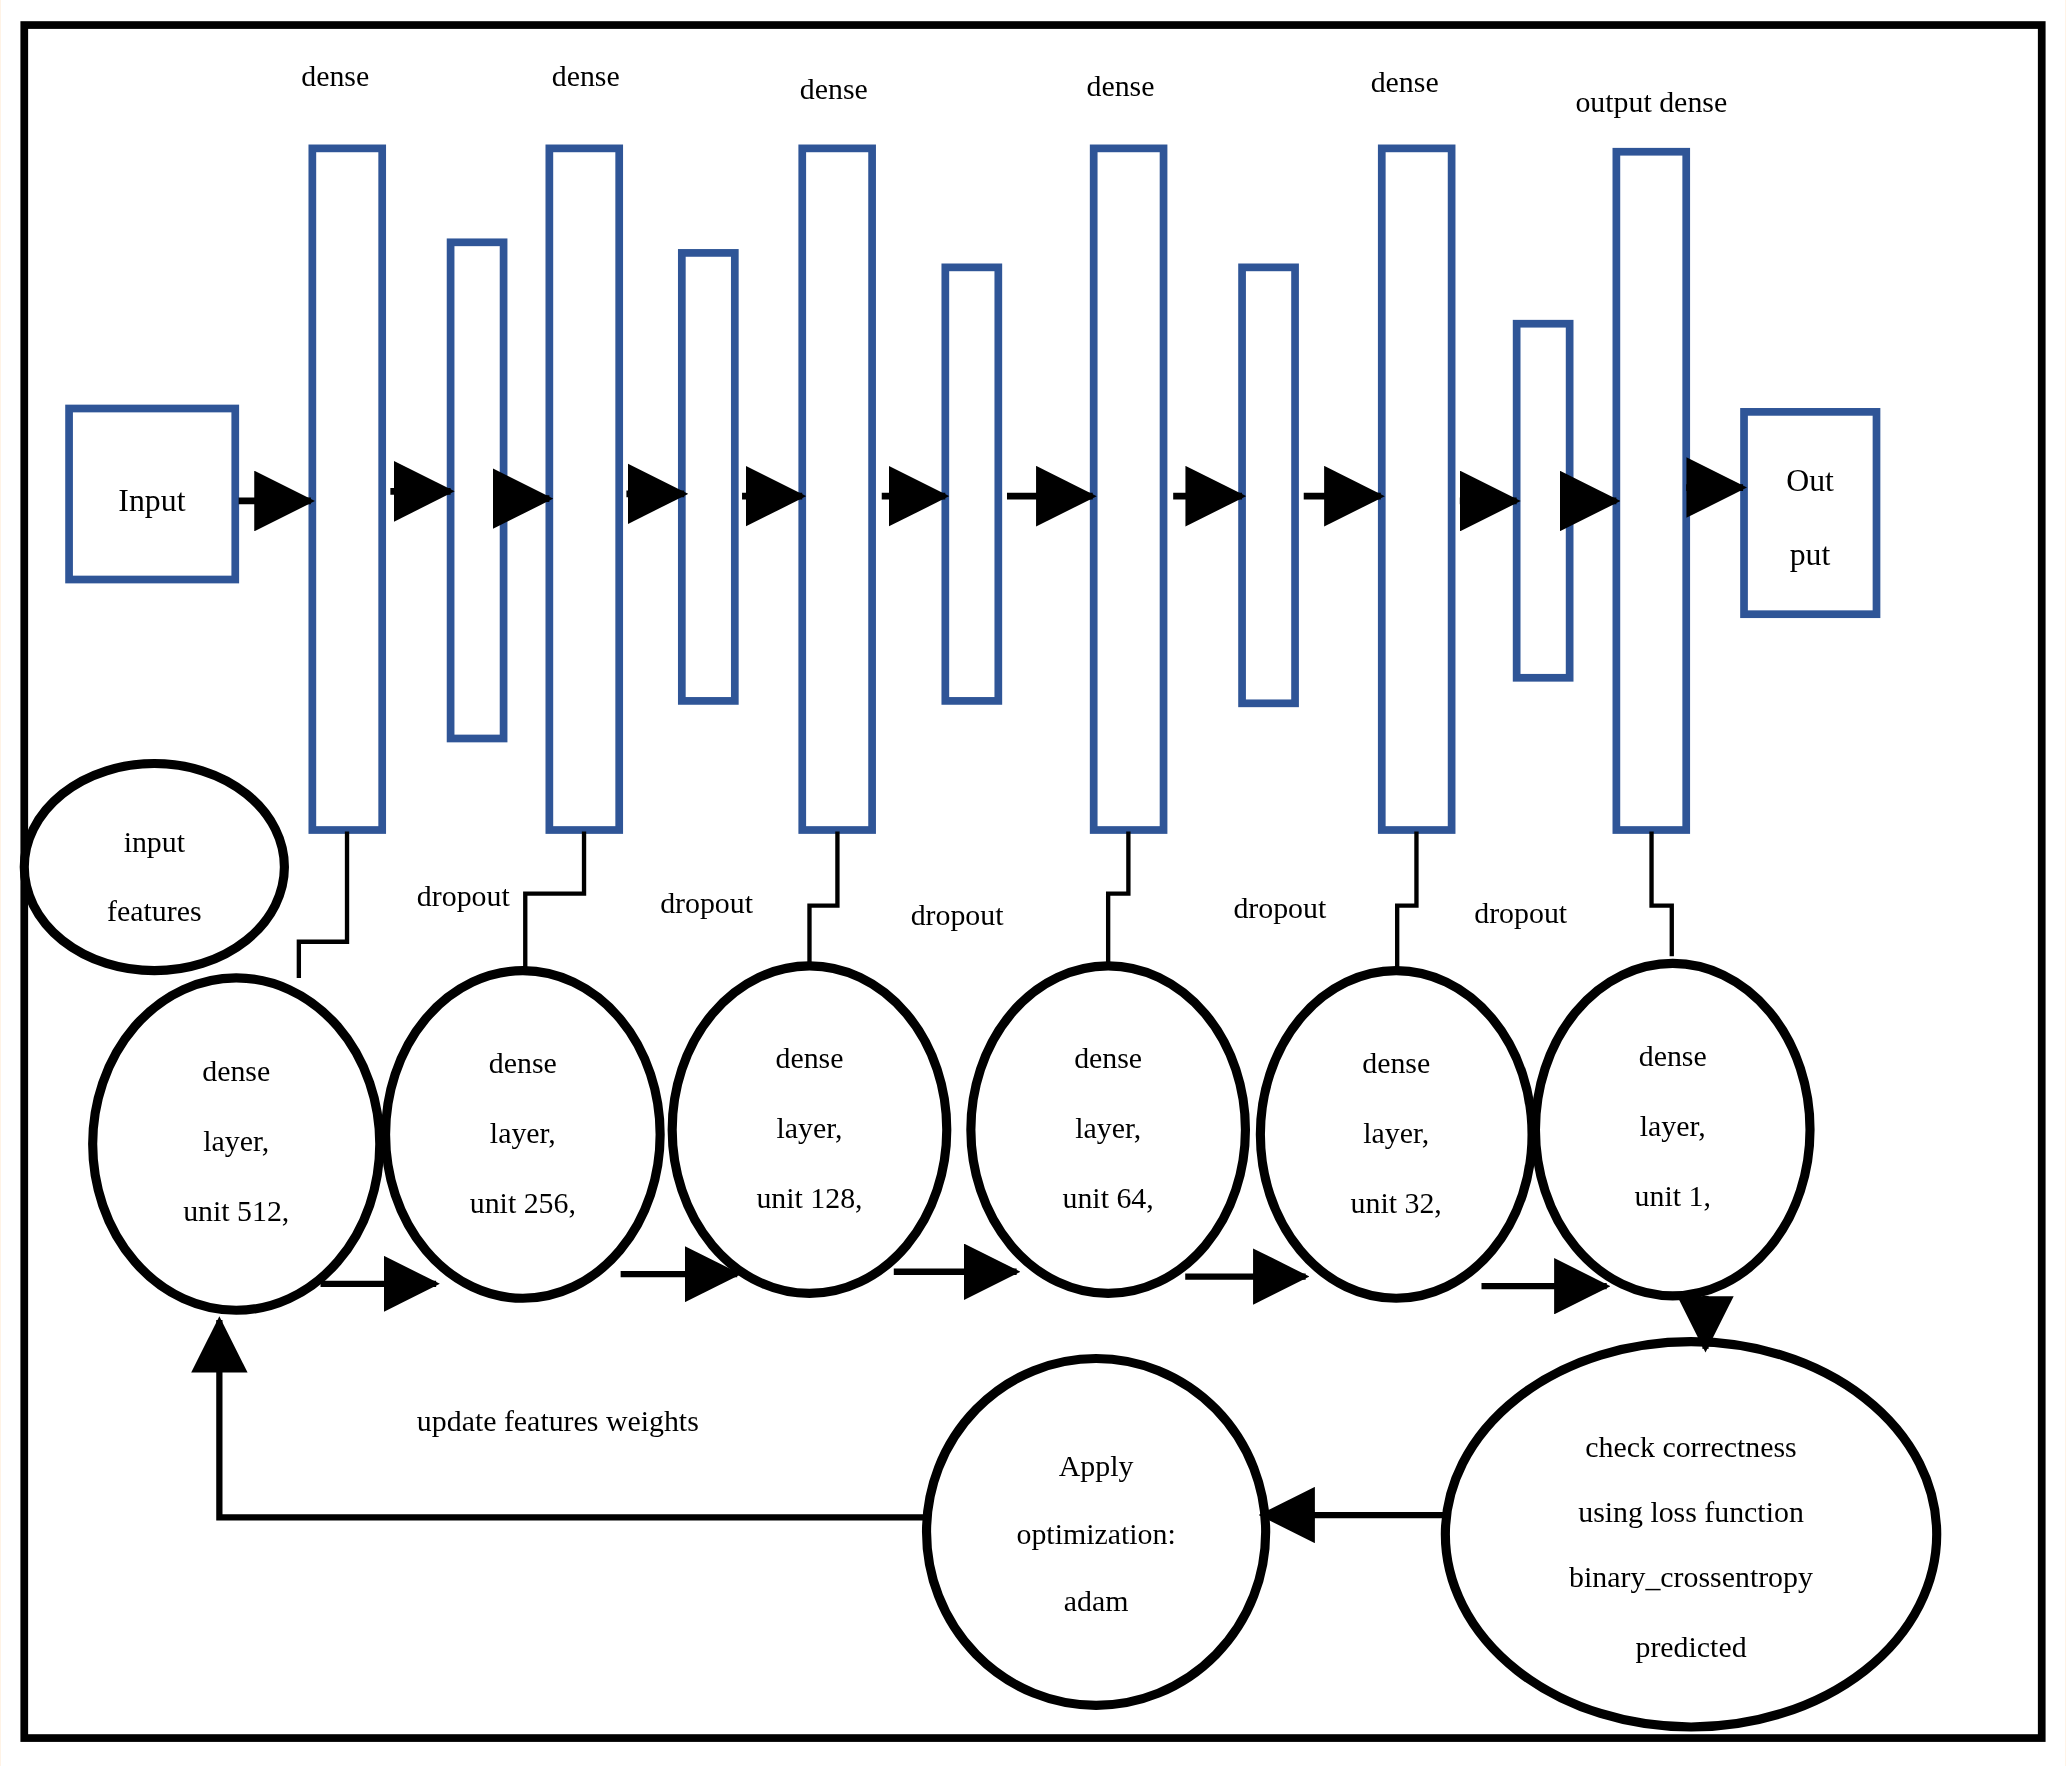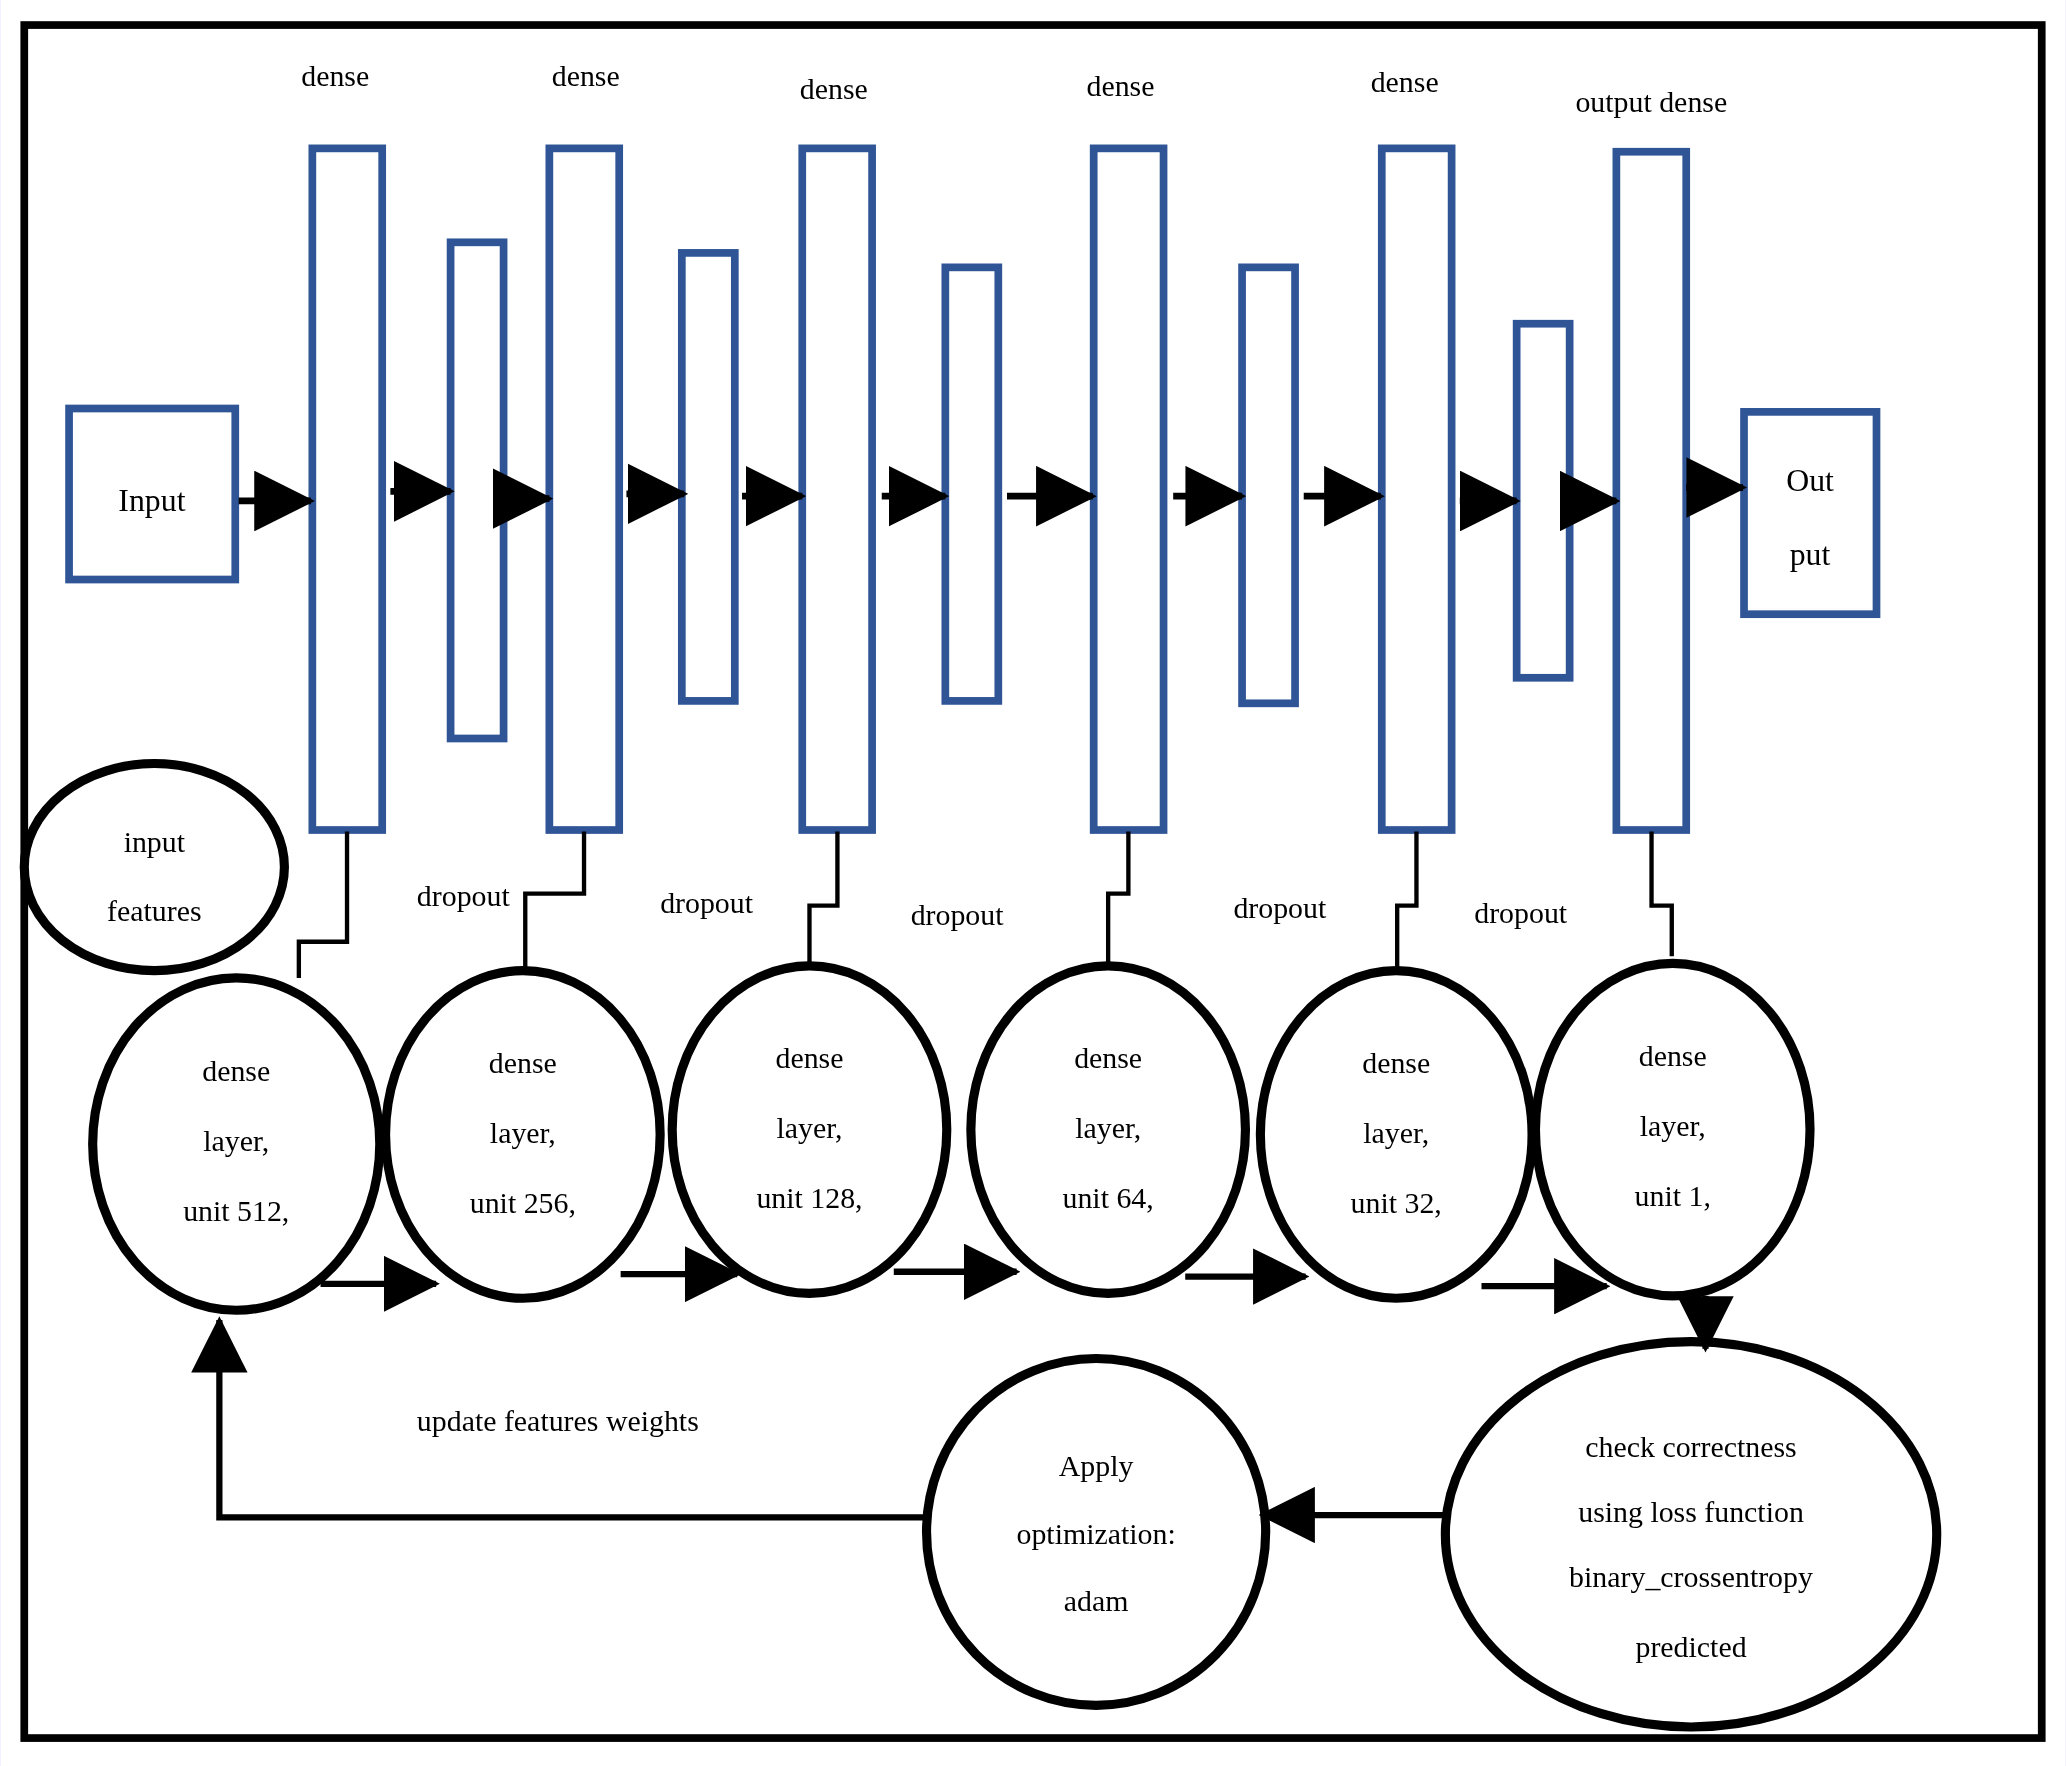--- a/index.html
+++ b/index.html
@@ -1,17 +1,17 @@
 <!DOCTYPE html>
 <html style="font-size:7.7px"><head>
 <meta charset="utf-8">
 <style>
   html,body{margin:0;padding:0;background:#fff;}
   body{font-family:"Liberation Serif", serif;}
-  #stage{position:relative;width:2066px;height:1766px;background:#c4b5fd;}
+  #stage{position:relative;width:2066px;height:1766px;background:#fdba74;}
   svg{display:block;width:2066px;height:1766px;}
   text{font-family:"Liberation Serif", serif; fill:#000; }
   .lbl-top{font-size:62px;}
   .lbl-drop{font-size:62px;}
   .box-txt{font-size:66px;}
   .ell-txt{font-size:62px;}
   .big-txt{font-size:62px;}
 </style>
 </head>
 <body>

